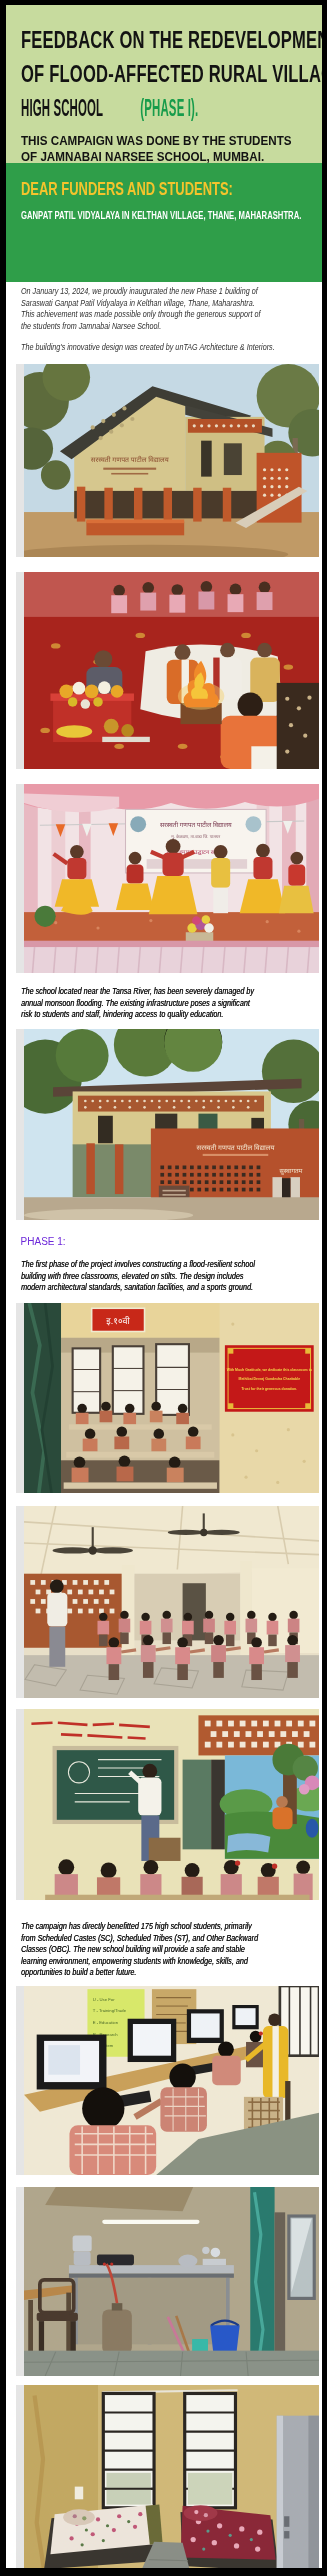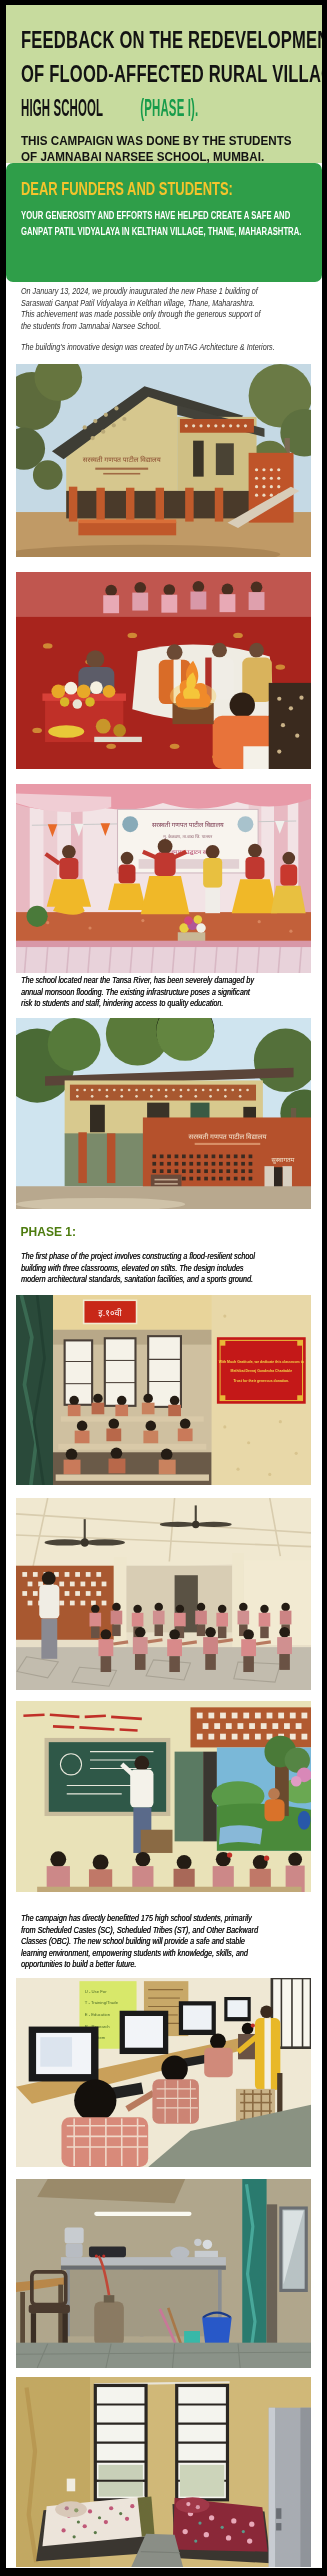--- a/index.html
+++ b/index.html
@@ -13,38 +13,38 @@
   .title-line{white-space:nowrap;}
   .title-line span{display:inline-block;transform:scaleX(.69);transform-origin:left;
       font-weight:bold;font-size:24px;line-height:34px;letter-spacing:0.3px;color:#131313;}
   .title-line .green{color:inherit;}
   .subtitle{margin-top:7.4px;text-decoration:underline;}
   .subtitle div{white-space:nowrap;}
   .subtitle span{display:inline-block;transform:scaleX(.97);transform-origin:left;
       font-weight:bold;font-size:12px;line-height:16.4px;color:#131313;}
 
   
-  .banner{box-sizing:border-box;height:119px;padding:16px 0 16px 15px;border-radius:7px;}
+  .banner{box-sizing:border-box;height:119px;padding:16px 0 16px 15px;}
   .banner-heading span{display:inline-block;transform:scaleX(.72);transform-origin:left;
       font-weight:bold;font-size:18px;line-height:21px;}
   .banner-body{margin-top:6.3px;}
   .banner-body div{white-space:nowrap;}
   .banner-body span{display:inline-block;transform:scaleX(.70);transform-origin:left;
       font-weight:bold;font-size:11px;line-height:16px;}
 
   
   .content{padding:0 10.6px;}
   .para{padding-left:4.2px;font-style:italic;}
   .p-line{white-space:nowrap;}
   .p-line span{display:inline-block;transform:scaleX(.88);transform-origin:left;
       font-size:8.2px;line-height:11.4px;color:#2e2e2e;}
   .para.bold .p-line span{color:#141414;text-shadow:0.3px 0 currentColor;}
-  .phase-heading{padding-left:4.2px;font-weight:bold;font-size:12px;color:#4d7c0f;}
-
-  .photo{width:295px;overflow:hidden;background:#22c55e;}
+  .phase-heading{padding-left:4.2px;font-weight:normal;font-size:10px;color:#6d28d9;}
+
+  .photo{width:295px;overflow:hidden;background:#e5e5e5;padding-left:8px;}
   .photo svg{display:block;width:100%;height:100%;}
   text{font-family:"Liberation Sans",sans-serif;}
 </style>
 </head>
 <body>
 
 <div class="frame">
 <div class="sheet">
 
   <div class="header" style="background:#c7db9e">
@@ -53,21 +53,20 @@
     <div class="title-line"><span><span>HIGH SCHOOL </span><span class="green" style="color:#179c4b">(PHASE I).</span></span></div>
     <div class="subtitle">
       <div><span>THIS CAMPAIGN WAS DONE BY THE STUDENTS</span></div>
       <div><span>OF JAMNABAI NARSEE SCHOOL, MUMBAI.</span></div>
     </div>
   </div>
 
   <div class="banner" style="background:#2f9e49">
     <div class="banner-heading"><span style="color:#f5c42c">DEAR FUNDERS AND STUDENTS:</span></div>
     <div class="banner-body" style="color:#ffffff">
-      <div><span>YOUR GENEROSITY AND EFFORTS HAVE HELPED CREATE A SAFE AND</span></div>
       <div><span>GANPAT PATIL VIDYALAYA IN KELTHAN VILLAGE, THANE, MAHARASHTRA.</span></div>
     </div>
   </div>
 
   <div class="content">
 
     <div class="para" style="margin-top:4.2px">
       <div class="p-line"><span>On January 13, 2024, we proudly inaugurated the new Phase 1 building of</span></div>
       <div class="p-line"><span>Saraswati Ganpat Patil Vidyalaya in Kelthan village, Thane, Maharashtra.</span></div>
       <div class="p-line"><span>This achievement was made possible only through the generous support of</span></div>
@@ -351,21 +350,21 @@
                 <line x1="420" y1="308" x2="416" y2="357"></line>
                 <line x1="460" y1="308" x2="456" y2="357"></line>
                 <line x1="500" y1="308" x2="496" y2="357"></line>
                 <line x1="540" y1="308" x2="536" y2="357"></line>
               </g>
         </g>
         <circle cx="40" cy="250" r="20" fill="#4a7a3a"></circle>
       </svg>
     </div>
 
-    <div class="para bold" style="margin-top:2px">
+    <div class="para bold" style="margin-top:13px">
       <div class="p-line"><span>The school located near the Tansa River, has been severely damaged by</span></div>
       <div class="p-line"><span>annual monsoon flooding. The existing infrastructure poses a significant</span></div>
       <div class="p-line"><span>risk to students and staff, hindering access to quality education.</span></div>
     </div>
 
     <div class="photo" style="height:191px;margin-top:9px">
       <svg viewBox="0 0 558 361" preserveAspectRatio="none">
         <rect width="558" height="330" fill="#cfe4ef"></rect>
         <g>
           <circle cx="40" cy="90" r="70" fill="#4a6a35"></circle>

